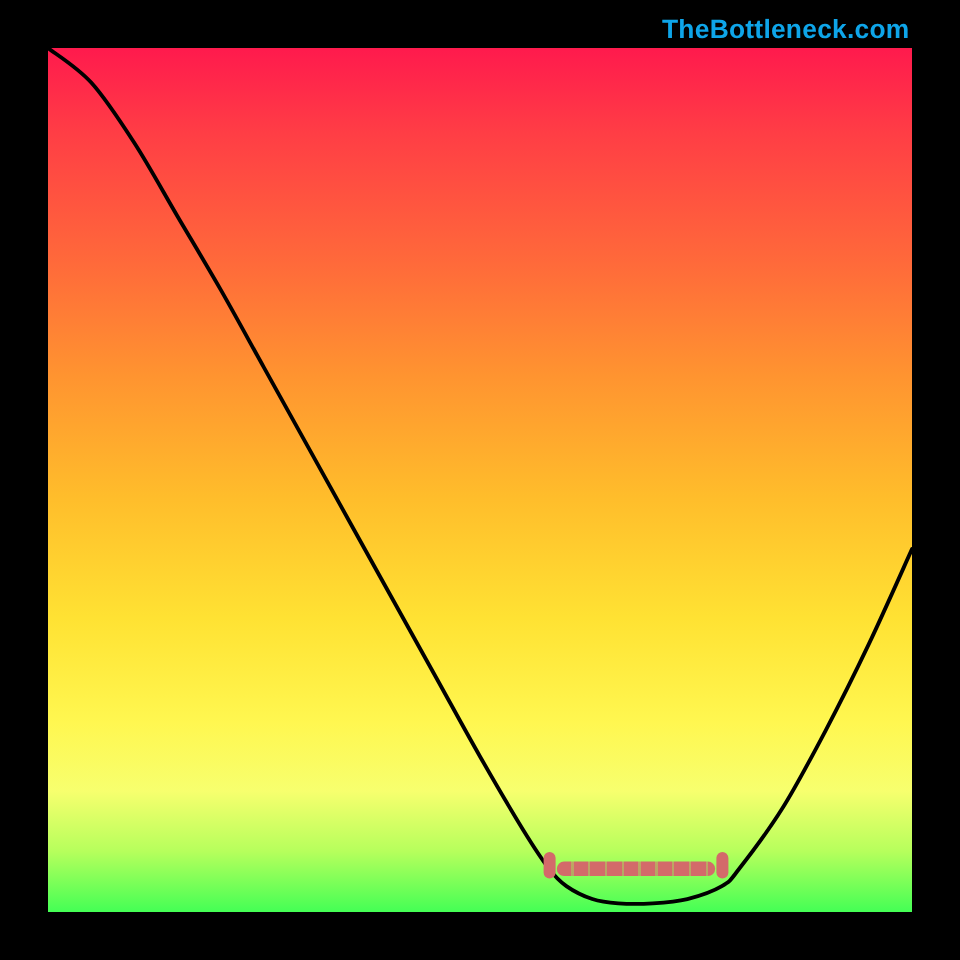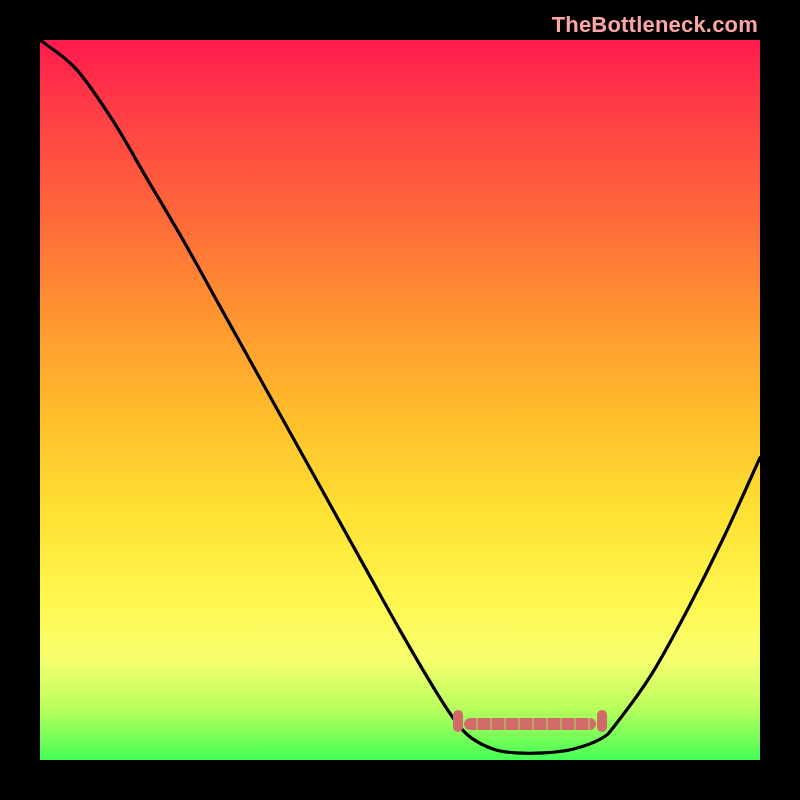--- a/index.html
+++ b/index.html
@@ -33,21 +33,21 @@
       #fff750 78%,
       #f7ff6e 86%,
       #b6ff5c 93%,
       #44ff55 100%
     );
   }
   .watermark {
     position: absolute;
     top: 12px;
     right: 42px;
-    color: #fca5a5;
+    color: #0ea5e9;
     font-size: 22px;
     font-weight: 600;
     letter-spacing: 0.2px;
   }
   svg.curve {
     position: absolute;
     left: 0;
     top: 0;
   }
   .marker-band {

